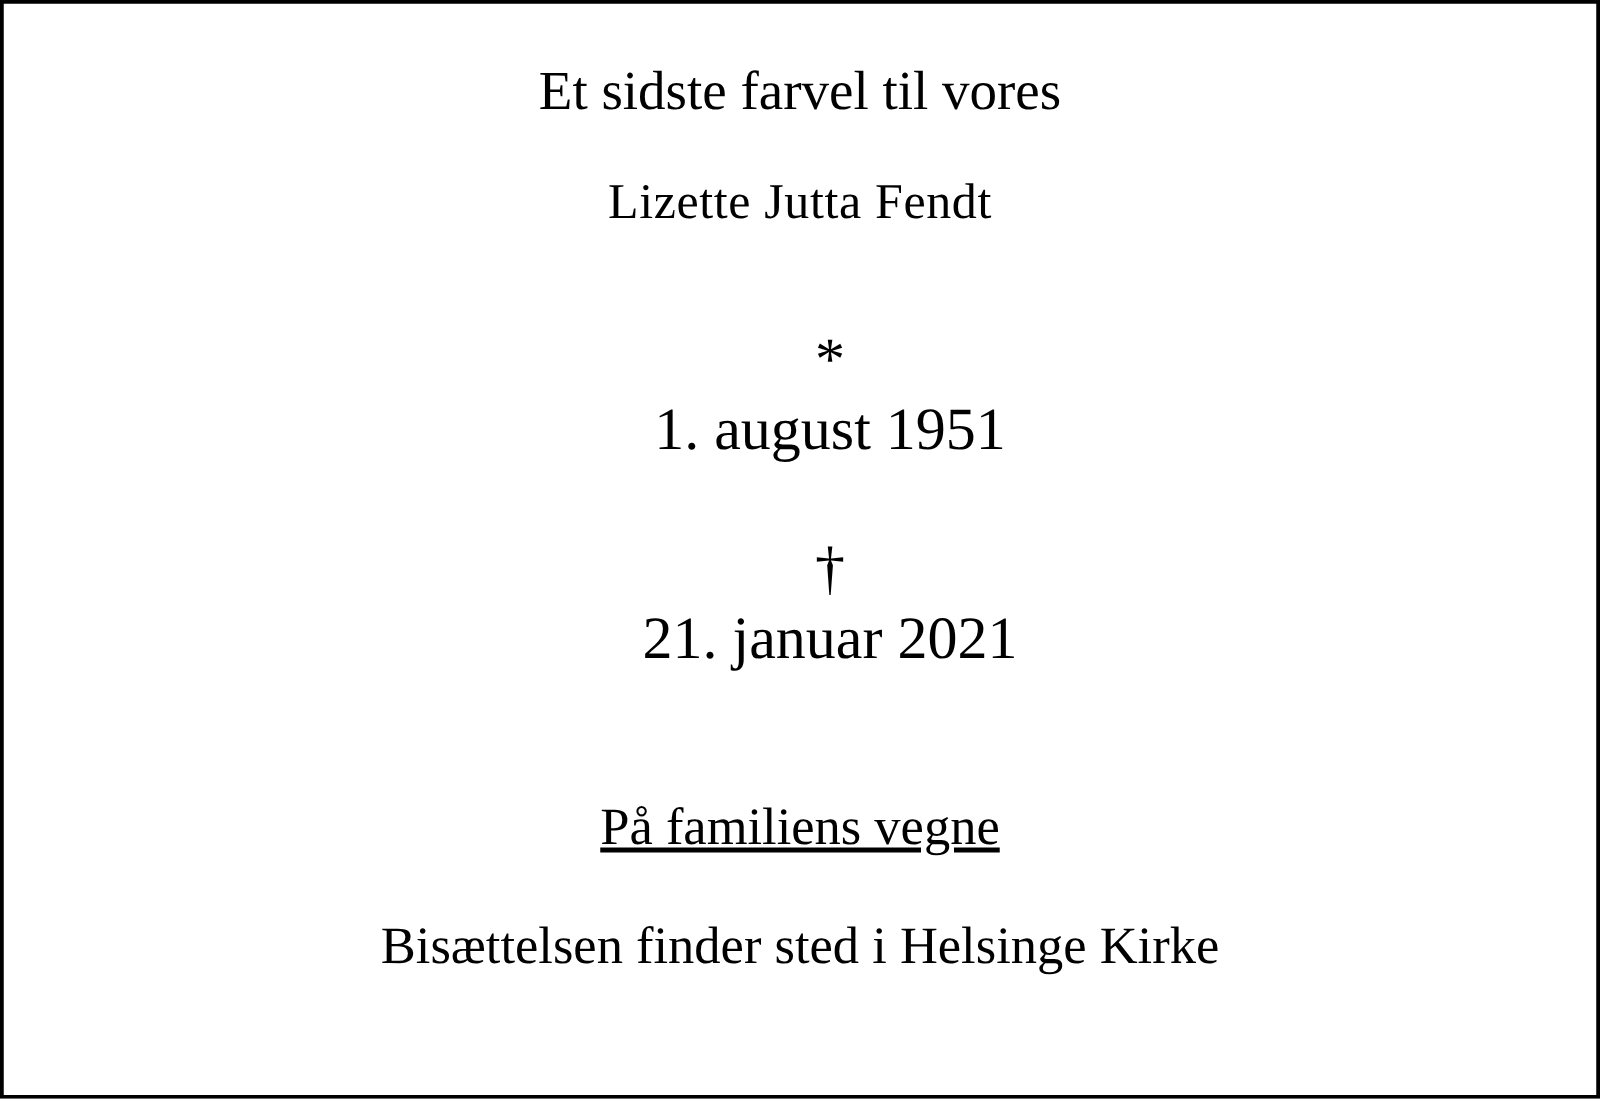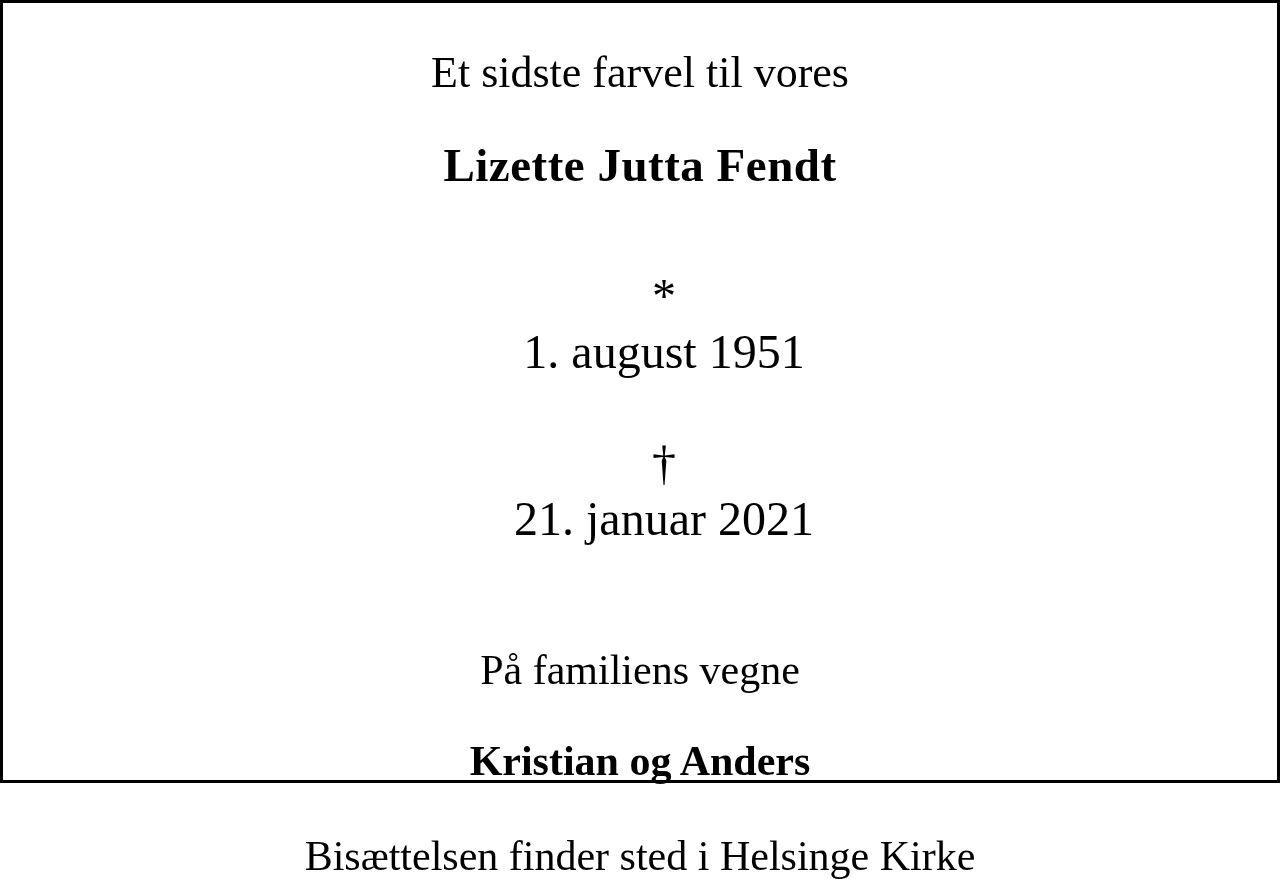--- a/index.html
+++ b/index.html
@@ -10,55 +10,56 @@
   body {
     width: 1280px;
     height: 879px;
     font-family: "Liberation Serif", "DejaVu Serif", serif;
     color: #000000;
     overflow: hidden;
   }
   .notice {
     box-sizing: border-box;
     width: 1280px;
-    height: 783px;
+    height: 879px;
     border: 3px solid #000000;
     padding: 44px 30px 30px 30px;
     display: flex;
     flex-direction: column;
     align-items: center;
     background: #ffffff;
   }
   .line {
     text-align: center;
     line-height: 1.16;
     white-space: pre;
   }
   .intro {
     font-size: 44px;
   }
   .intro-1 { margin-bottom: 2px; }
   .name {
-    font-size: 47px;
-    font-weight: bold;
+    font-size: 40px;
+    font-weight: normal;
     letter-spacing: 0.5px;
     margin-top: 38px;
     margin-bottom: 10px;
   }
   .dates {
     font-size: 48px;
     margin-top: 10px;
   }
   .dates .sep {
     display: inline-block;
     width: 34px;
   }
   .on-behalf {
     font-size: 42px;
     margin-top: 44px;
+    text-decoration: underline;
   }
   .family {
     font-size: 42px;
     font-weight: bold;
     margin-top: 42px;
   }
   .funeral {
     font-size: 42px;
     margin-top: 46px;
   }
@@ -75,17 +76,16 @@
   <div class="line dates">
     <span>*</span>
     <span>1. august 1951</span>
     <span class="sep"></span>
     <span>†</span>
     <span>21. januar 2021</span>
   </div>
 
   <div class="line on-behalf">På familiens vegne</div>
 
-  <div class="line family">Kristian og Anders</div>
 
   <div class="line funeral funeral-1">Bisættelsen finder sted i Helsinge Kirke</div>
 
 </div>
 
 </body></html>

